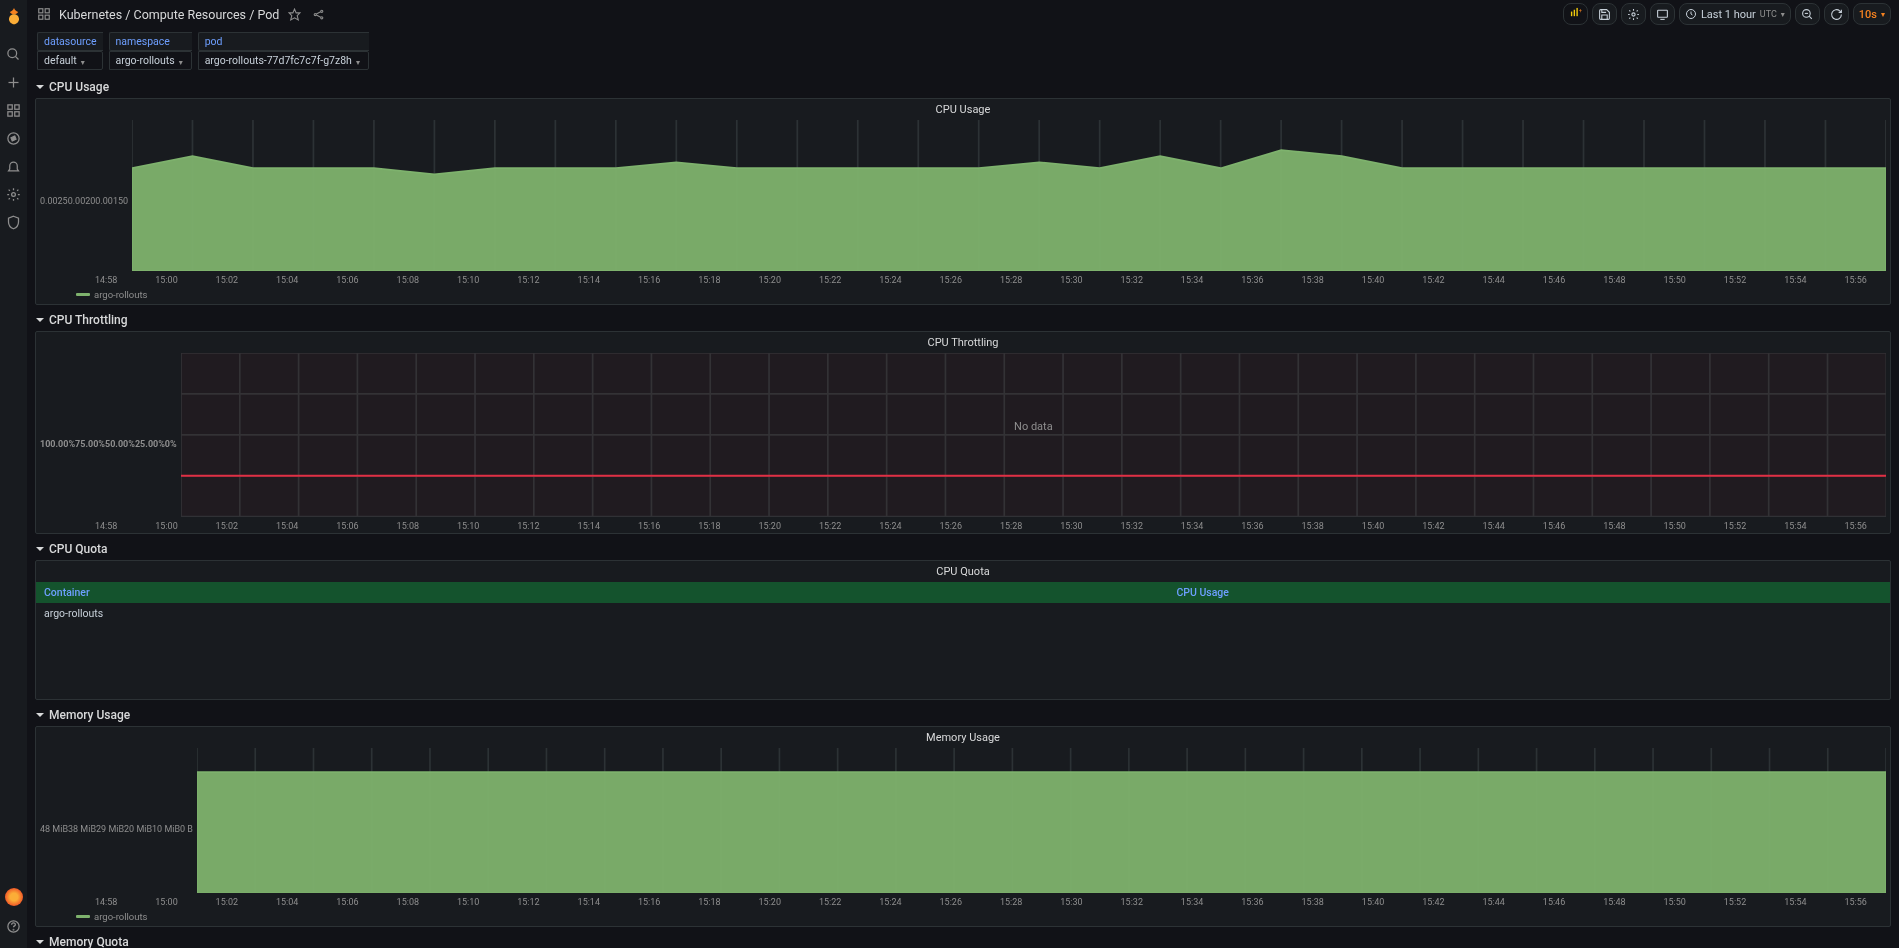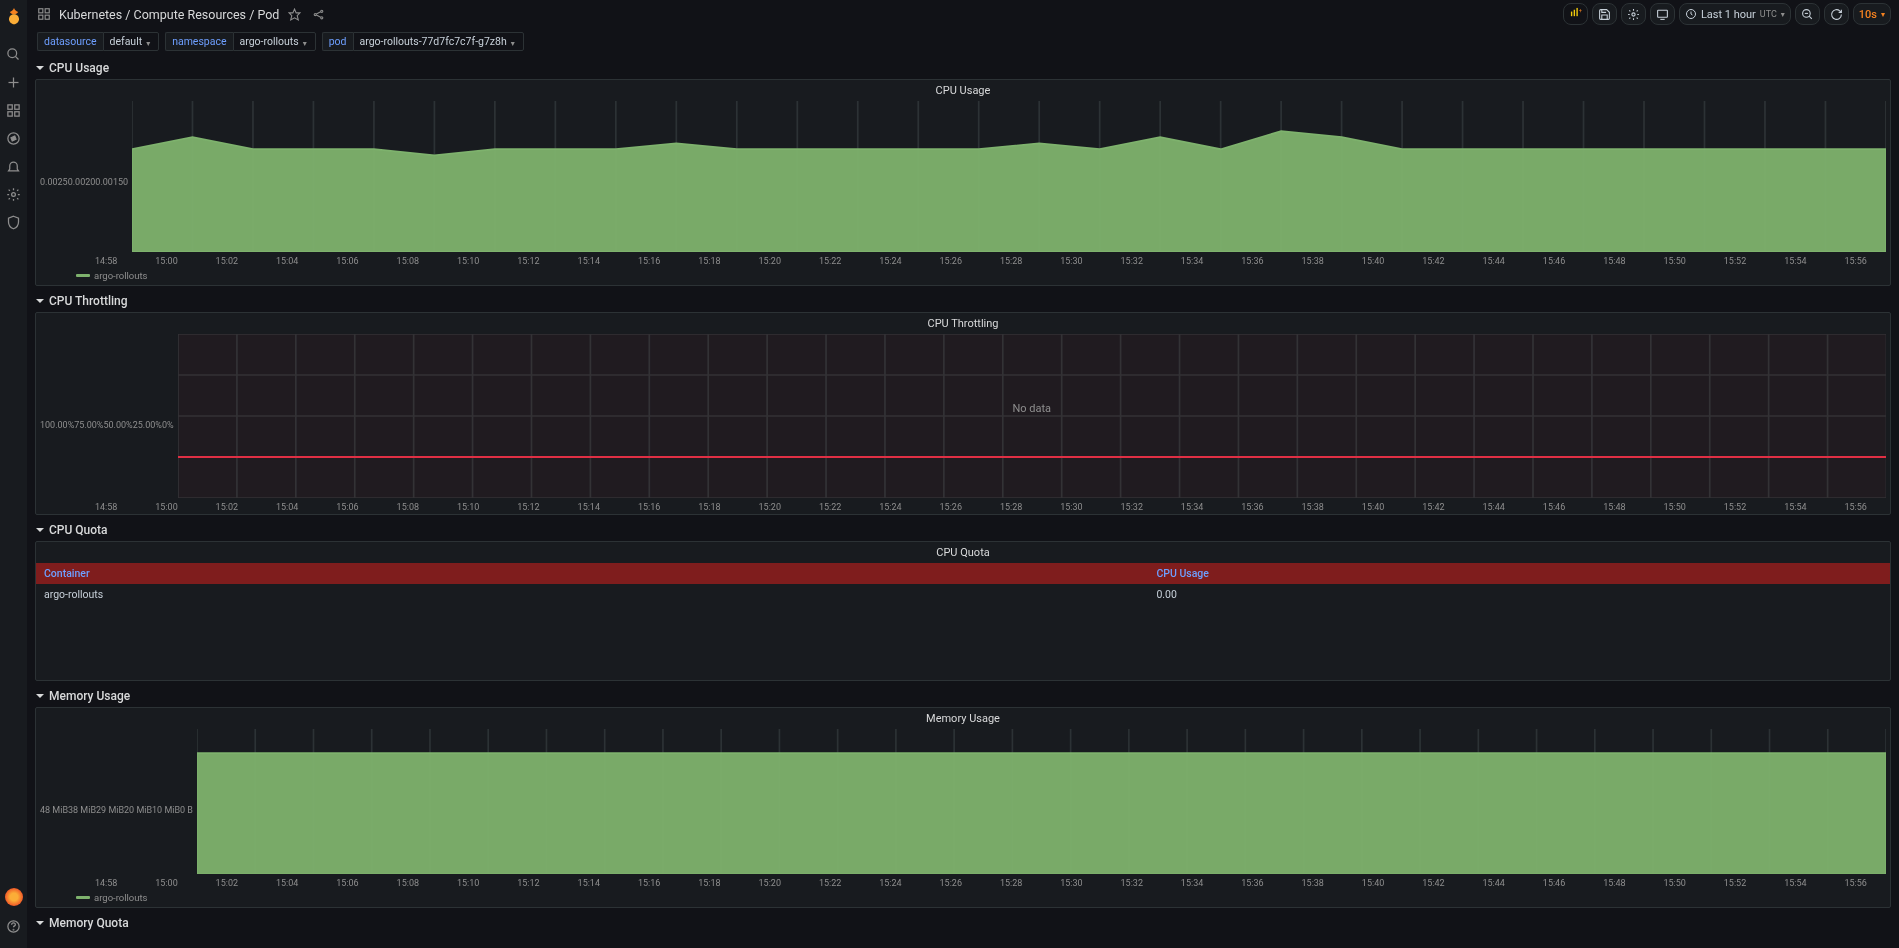--- a/index.html
+++ b/index.html
@@ -56,21 +56,21 @@
   font-size:11px;
   cursor:pointer;
   gap:4px;
 }
 .tb-btn.orange { background:#111217; }
 .tb-btn .star-ico svg { color:#f2cc0c;}
 .refresh-val { color:#f58220; font-weight:500; }
 .vars {
   display:flex; gap:6px; padding:4px 10px;
 }
-.var-group { display:flex; }
+.var-group { display:flex;flex-direction:column; }
 .var-label {
   background:#181b1f;
   border:1px solid #2c3235;
   border-right:none;
   border-radius:2px 0 0 2px;
   padding:2px 6px;
   color:#6e9fff;
   font-size:10.5px;
 }
 .var-value {
@@ -100,21 +100,21 @@
 .panel-title { text-align:center; font-size:11px; color:#d8d9da; padding:4px 0;}
 .chart-wrap { display:flex; padding:0 4px 2px 4px; }
 .y-axis { display:flex; flex-direction:row; justify-content:space-between; align-items:flex-end; padding-right:4px; font-size:9px; color:#8e8e8e;}
 .plot { flex:1; position:relative; }
 .plot svg { width:100%; display:block;}
 .x-axis { display:flex; margin-left:0; font-size:9px; color:#8e8e8e; padding:2px 4px 2px 40px;}
 .x-axis span { flex:1; text-align:center; }
 .legend { padding:2px 6px 4px 40px; font-size:9.5px; color:#8e8e8e; display:flex; align-items:center; gap:4px;}
 .legend-swatch { width:14px; height:3px; border-radius:1px;}
 .nodata { position:absolute; left:50%; top:45%; transform:translate(-50%,-50%); color:#8e8e8e; font-size:11px;}
-.table-panel .thead { display:flex; background:#7f1d1d; font-size:10.5px;}
+.table-panel .thead { display:flex; background:#14532d; font-size:10.5px;gap:20px;}
 .table-panel .thead div { padding:4px 8px; color:#6e9fff; font-weight:500;}
 .table-panel .tbody { display:flex; font-size:10.5px;}
 .table-panel .tbody div { padding:4px 8px; color:#c7d0d9;}
 .col1 { flex: 0 0 60%; }
 .col2 { flex: 0 0 40%; }
 .grid-line { stroke:#2c3235; stroke-width:1; }
 .red-line { stroke:#e02f44; stroke-width:1.2; }
 </style>
 </head>
 <body>
@@ -382,21 +382,21 @@
 
       <div class="row-header">
         <svg viewBox="0 0 10 10">
             <path d="M1 3 L5 7 L9 3" fill="#d8d9da"></path>
           </svg>
         <span>CPU Throttling</span>
       </div>
       <div class="panel">
         <div class="panel-title">CPU Throttling</div>
         <div class="chart-wrap">
-          <div class="y-axis" style="height:96px;">
+          <div class="y-axis" style="height:96px;font-weight:bold;">
             <span>100.00%</span>
             <span>75.00%</span>
             <span>50.00%</span>
             <span>25.00%</span>
             <span>0%</span>
           </div>
           <div class="plot">
             <svg id="throttle-svg" viewBox="0 0 1000 96" preserveAspectRatio="none">
                 <line class="grid-line" x1="0" y1="0" x2="0" y2="96"></line>
                 <line class="grid-line" x1="34.48275862068965" y1="0" x2="34.48275862068965" y2="96"></line>
@@ -480,21 +480,20 @@
         <span>CPU Quota</span>
       </div>
       <div class="panel table-panel" style="height:140px;">
         <div class="panel-title">CPU Quota</div>
         <div class="thead">
           <div class="col1">Container</div>
           <div class="col2">CPU Usage</div>
         </div>
         <div class="tbody">
           <div class="col1">argo-rollouts</div>
-          <div class="col2">0.00</div>
         </div>
       </div>
 
       <div class="row-header">
         <svg viewBox="0 0 10 10">
             <path d="M1 3 L5 7 L9 3" fill="#d8d9da"></path>
           </svg>
         <span>Memory Usage</span>
       </div>
       <div class="panel">

